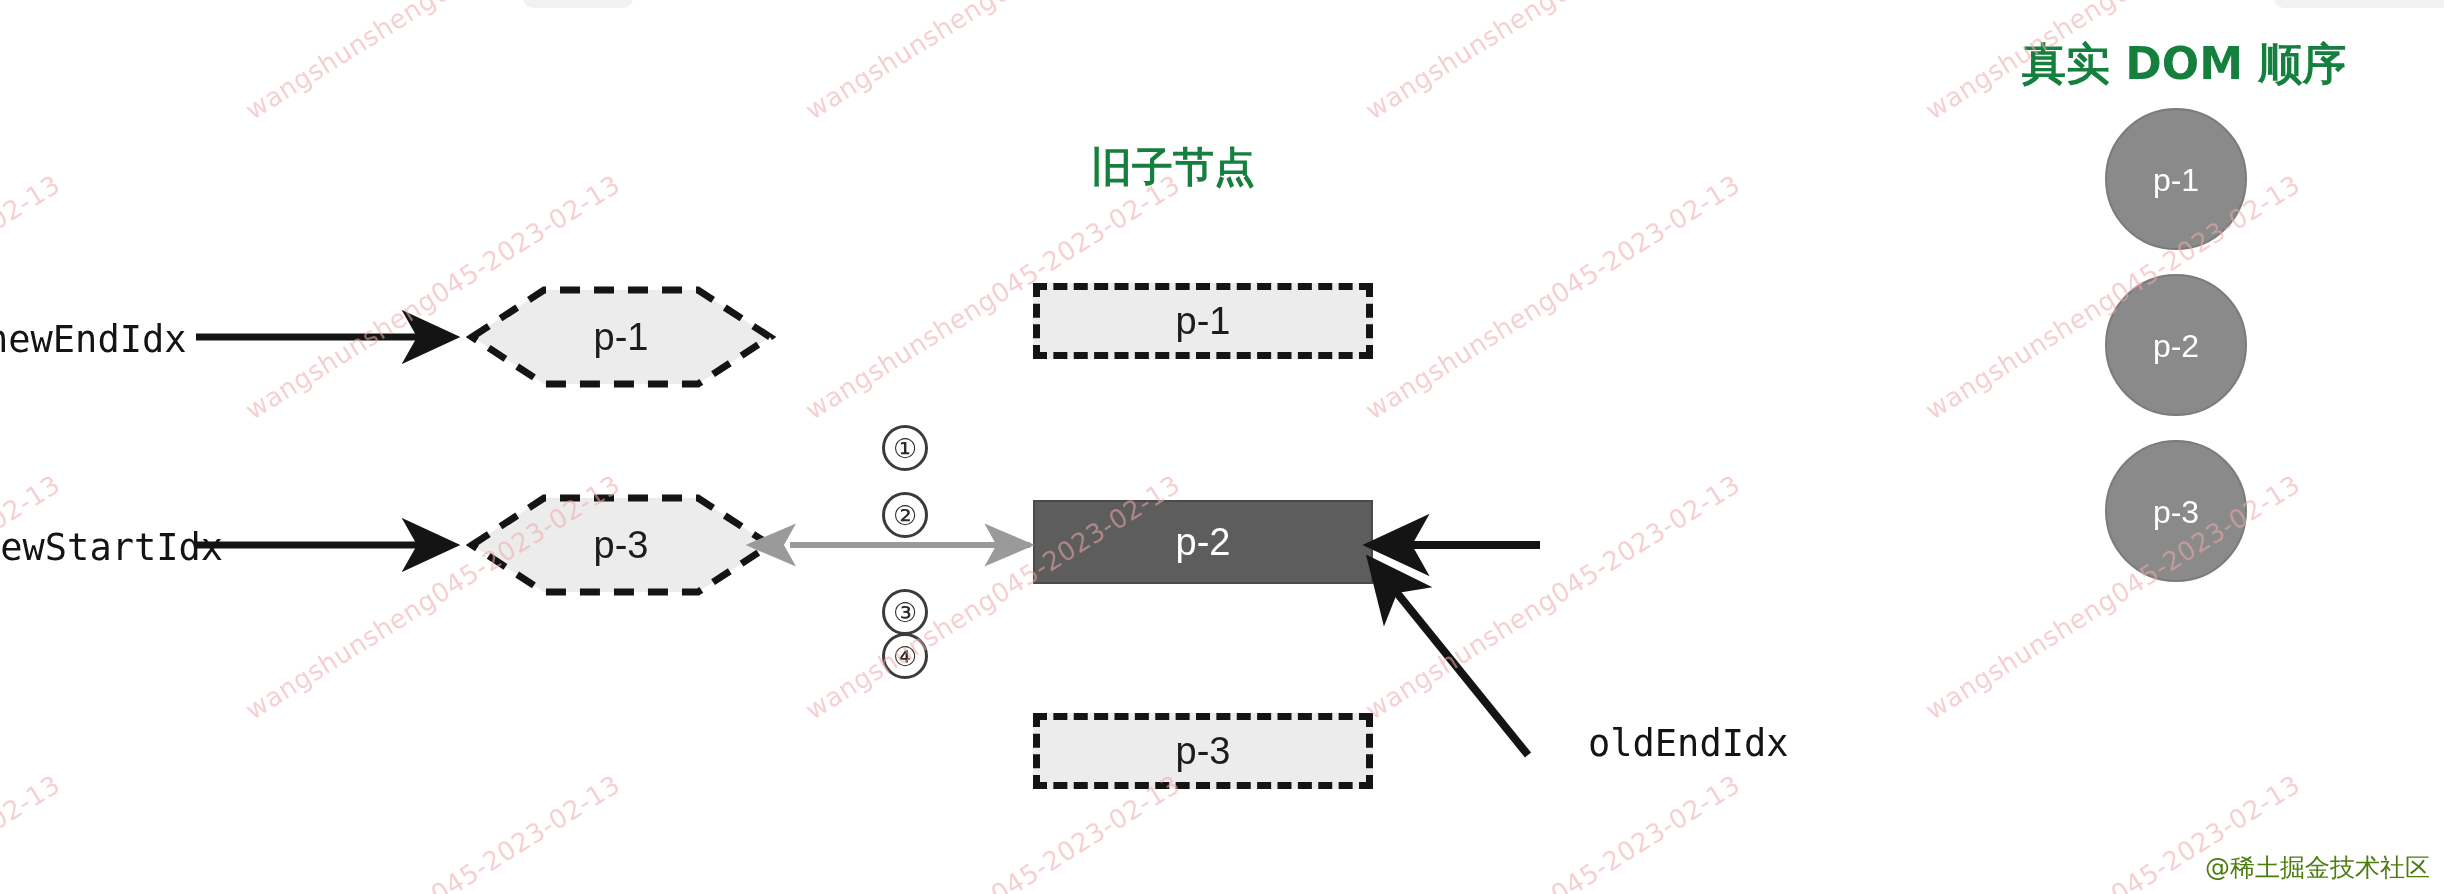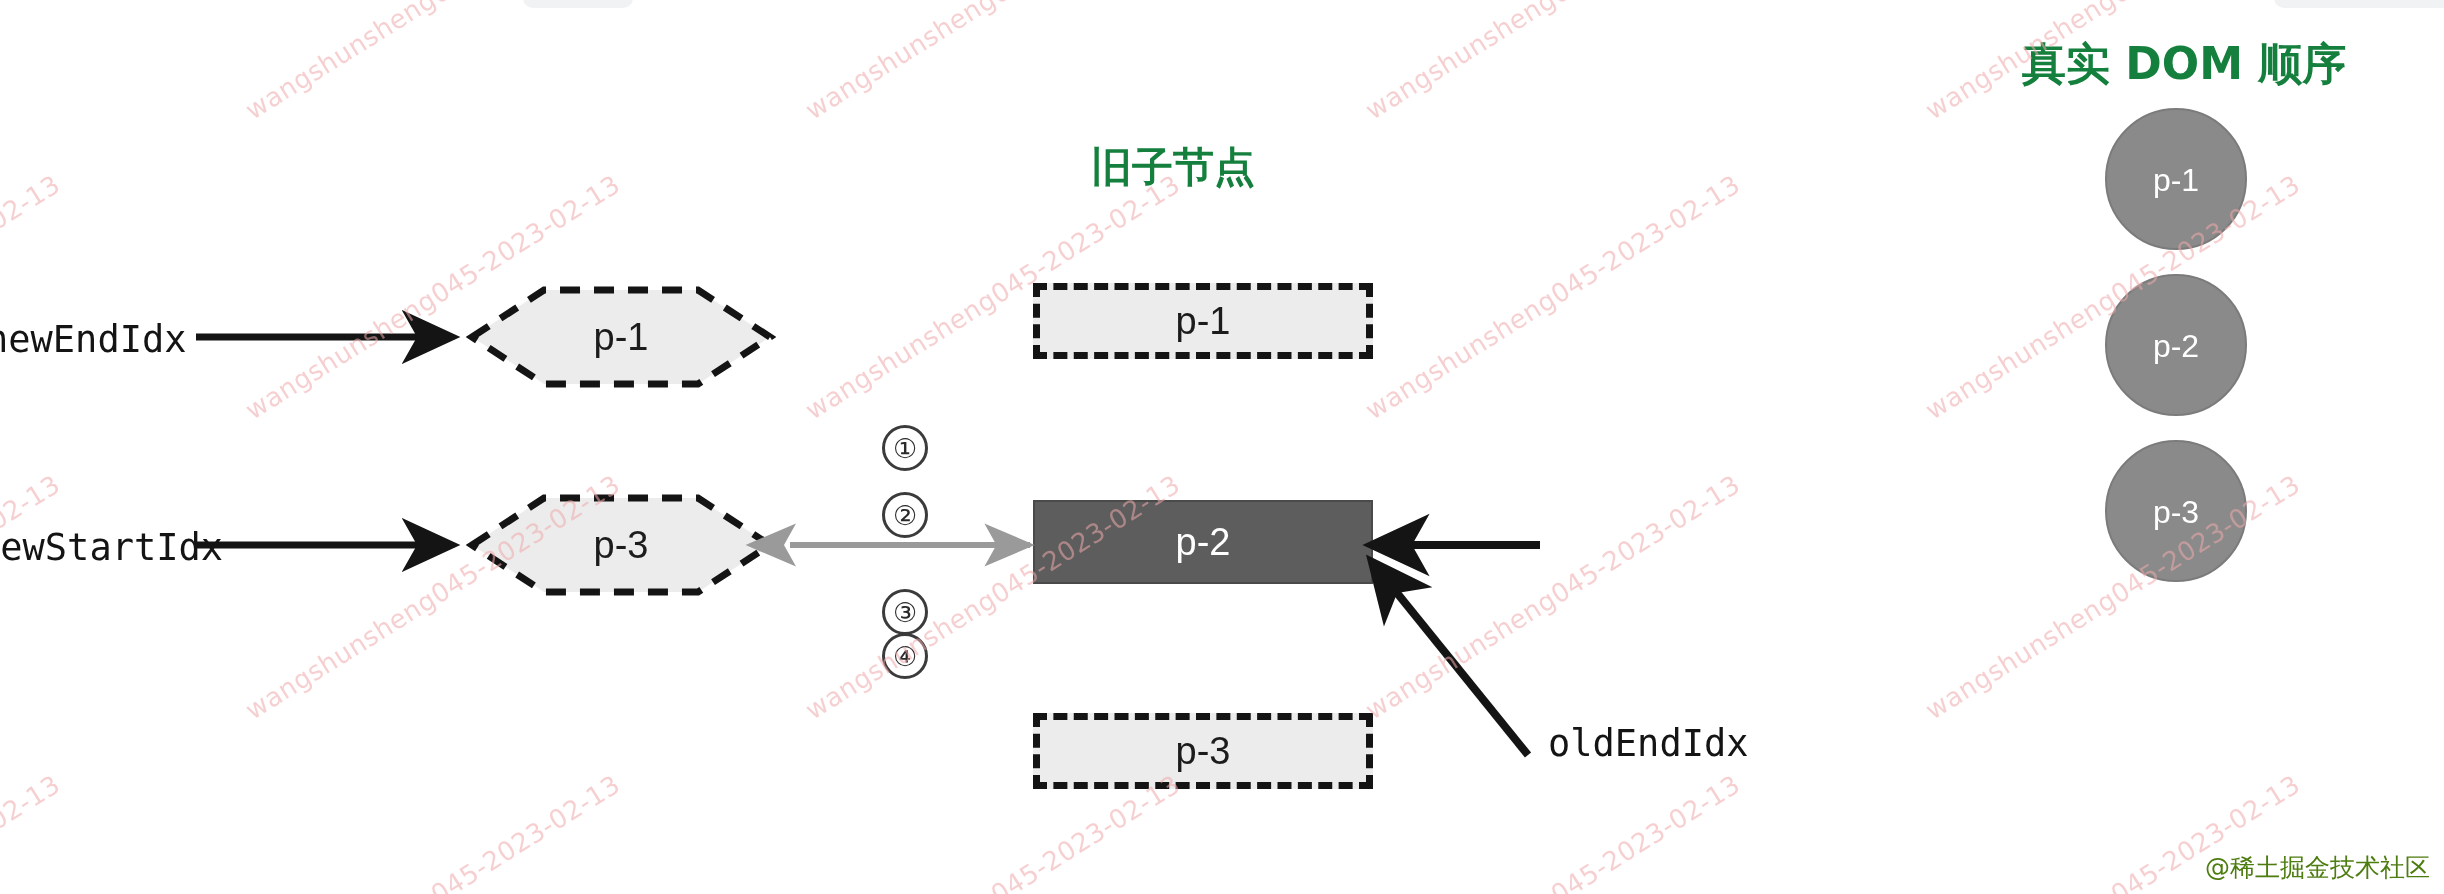--- a/index.html
+++ b/index.html
@@ -232,21 +232,21 @@
 
   <div class="col-heading" style="left:1091px; top:140px; font-size:41px;">旧子节点</div>
 
   <div class="col-heading" style="left:2022px; top:35px; font-size:44px;">真实 DOM 顺序</div>
 
   <div class="idx-label" style="left:-14px; top:318px;">newEndIdx</div>
 
   <div class="idx-label" style="left:-22px; top:526px;">newStartIdx</div>
 
 
-  <div class="idx-label" style="left:1548px; top:722px;">oldEndIdx</div>
+  <div class="idx-label" style="left:1588px; top:722px;">oldEndIdx</div>
 
   <div class="hex-wrap" style="left:466px; top:282px; width:310px; height:110px;">
     <svg width="310" height="110" viewBox="0 0 310 110">
       <polygon points="6,55 78,8 232,8 304,55 232,102 78,102" fill="#ececec" stroke="#141414" stroke-width="7" stroke-dasharray="20 14" stroke-linecap="butt"></polygon>
     </svg>
     <div class="hex-label">p-1</div>
   </div>
 
   <div class="hex-wrap" style="left:466px; top:490px; width:310px; height:110px;">
     <svg width="310" height="110" viewBox="0 0 310 110">

